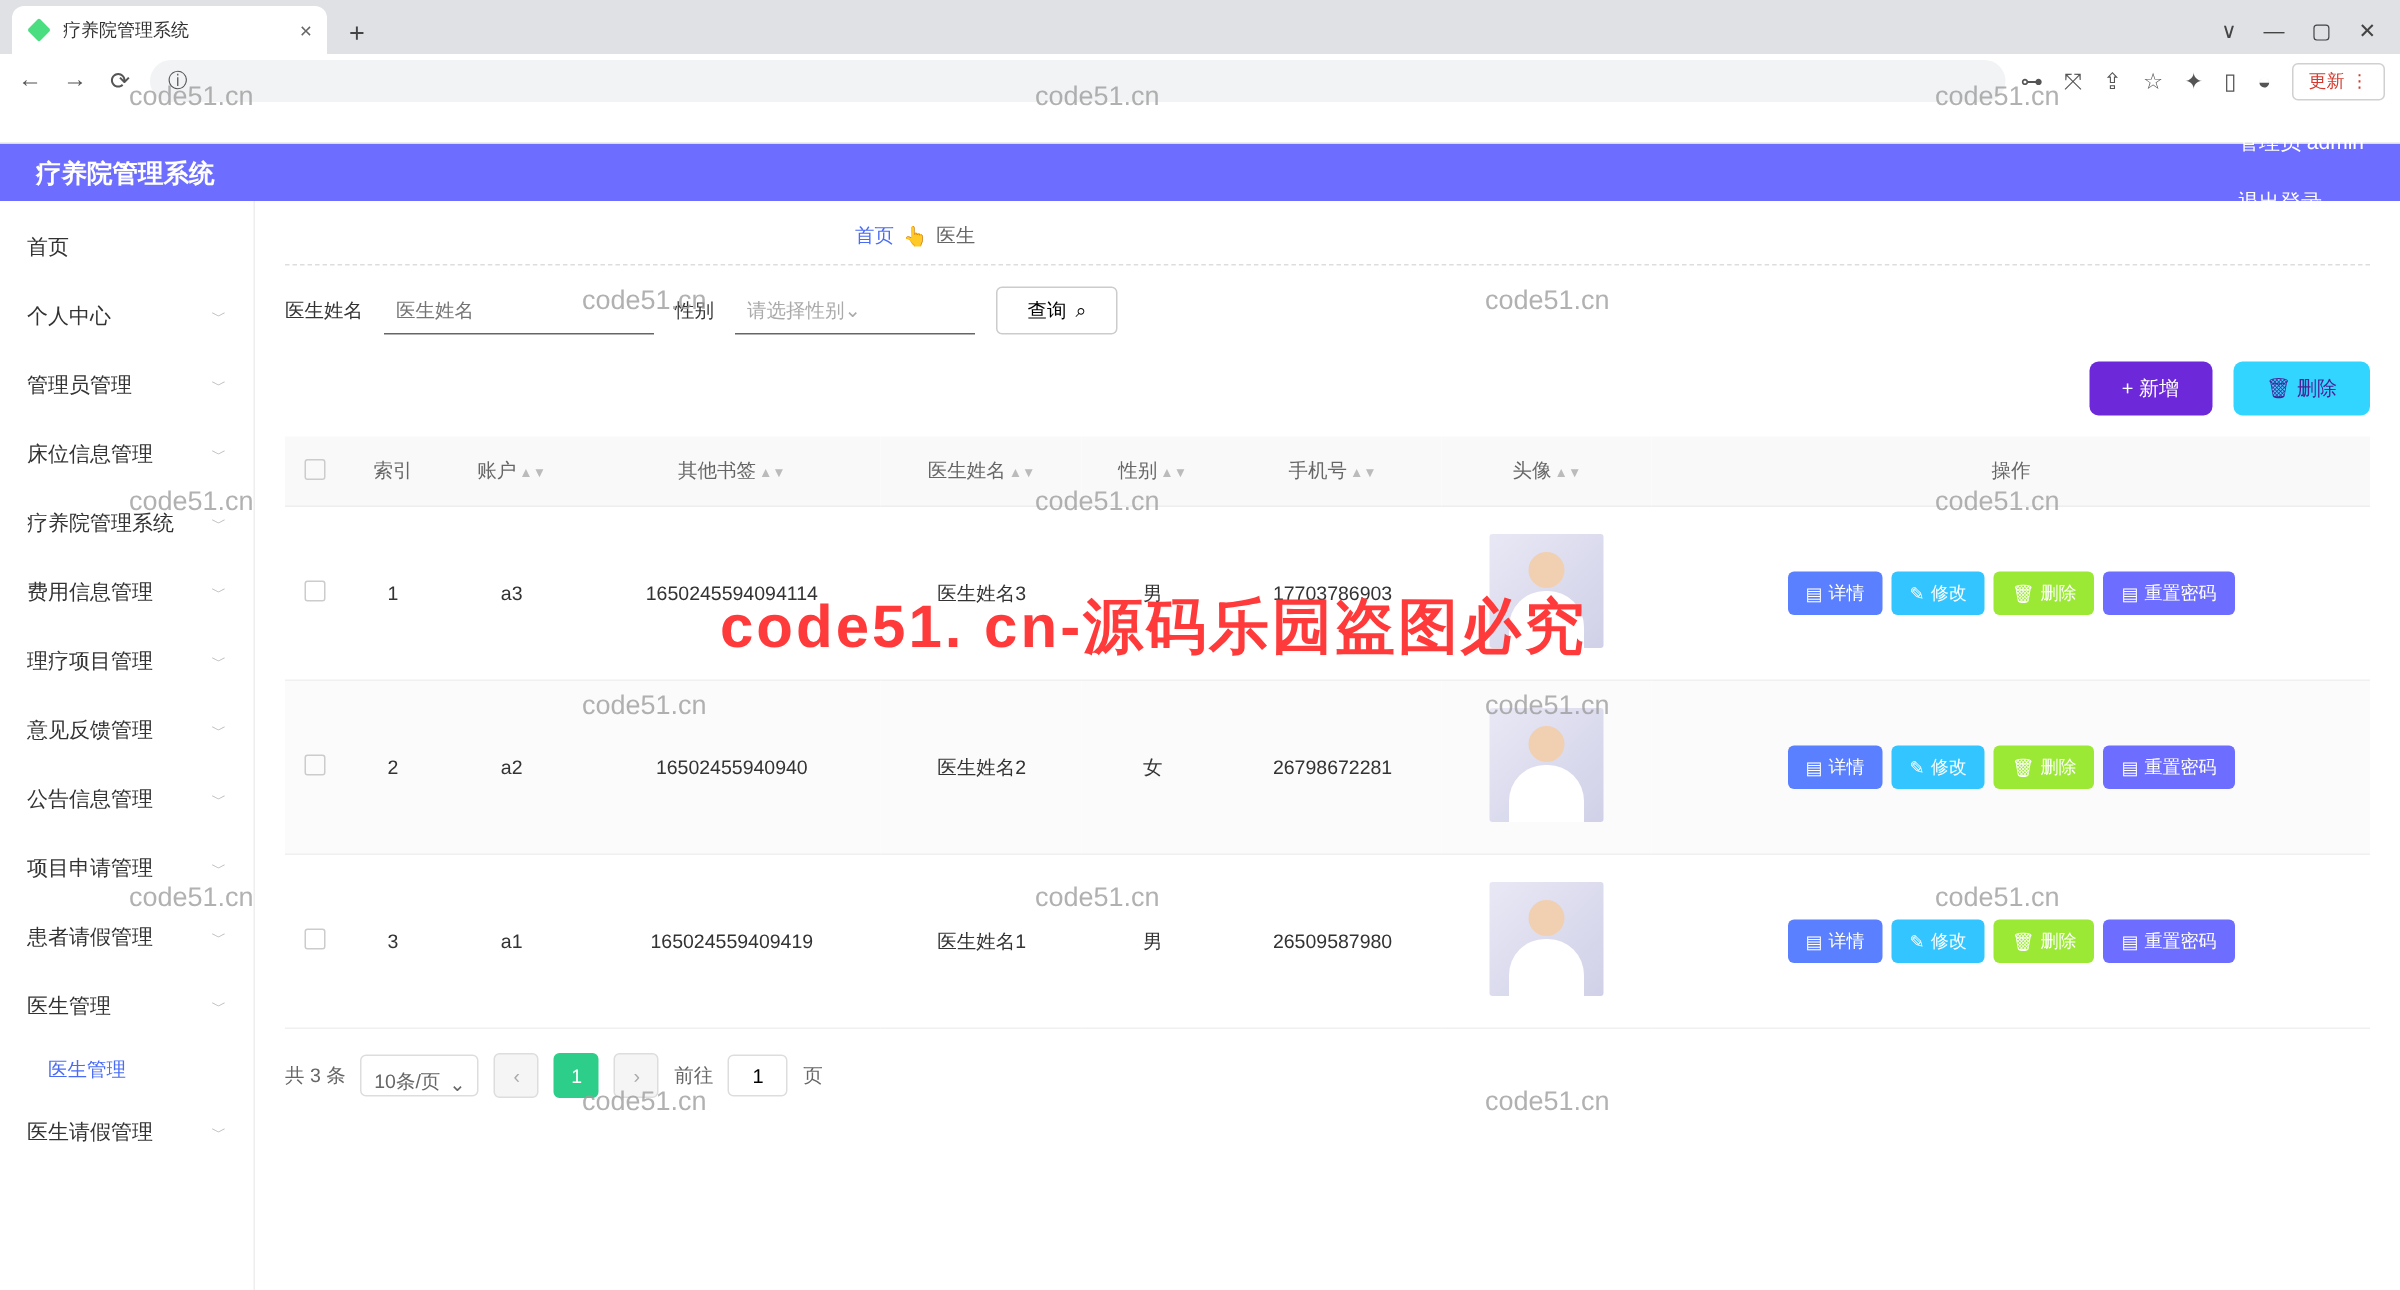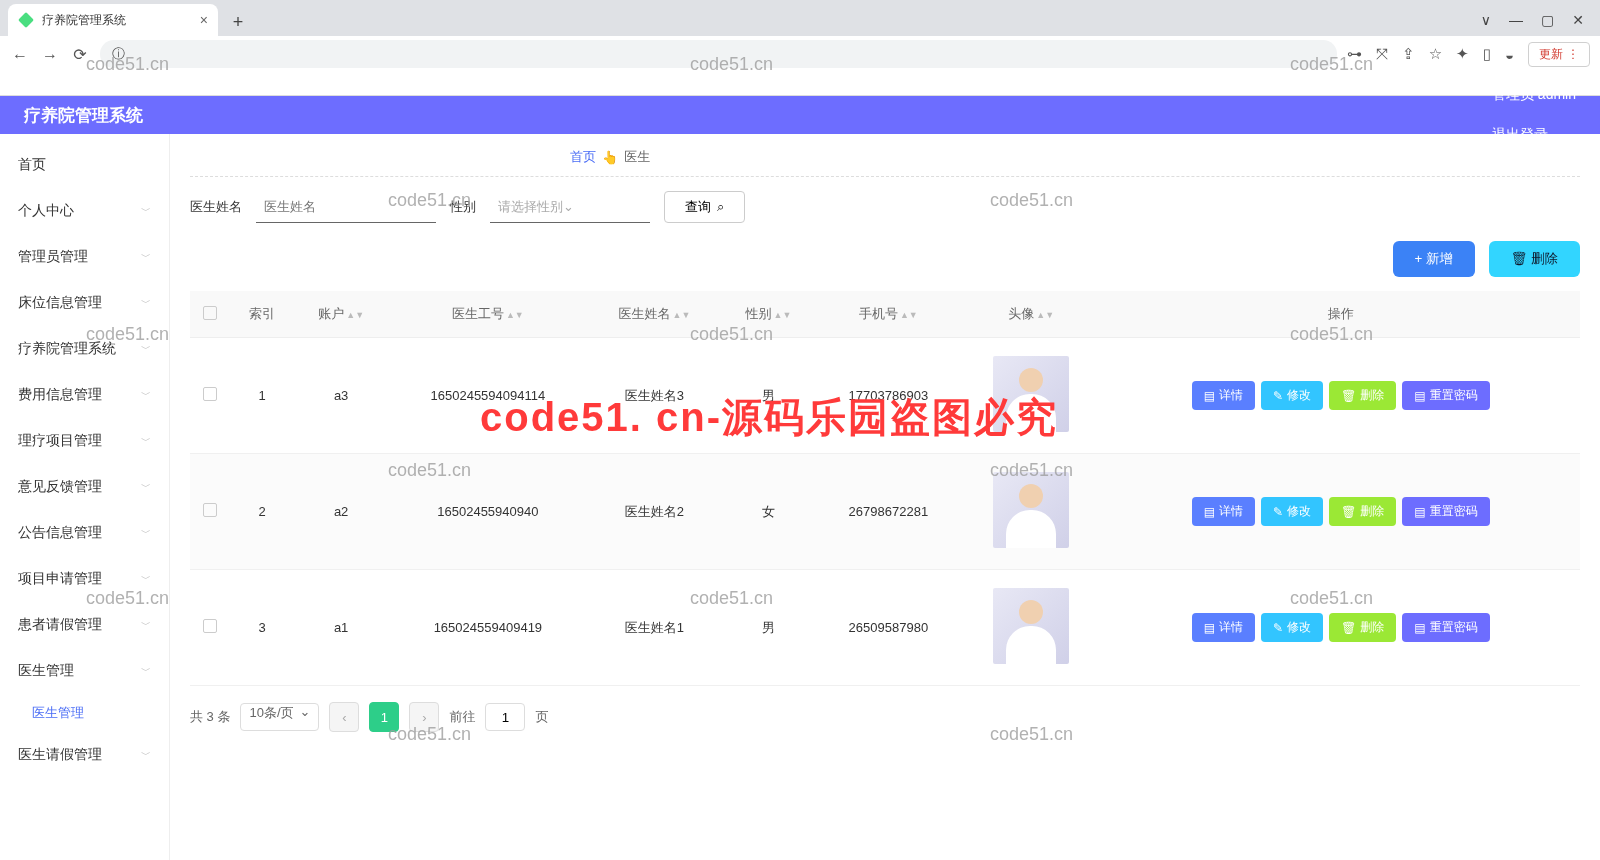--- a/index.html
+++ b/index.html
@@ -29,39 +29,39 @@
 .content{flex:1;padding:0 20px 20px 20px;overflow-y:auto;background:#fff;}
 .breadcrumb{padding:14px 0 10px 380px;font-size:13px;color:#666;display:flex;gap:6px;align-items:center;border-bottom:1px dashed #ddd;margin-bottom:14px;}
 .breadcrumb .home{color:#4a6cf5;}
 .search-row{display:flex;align-items:center;gap:14px;margin-bottom:18px;}
 .search-row label{font-size:13px;}
 .search-row input,.search-row .sel{height:32px;border:none;border-bottom:1px solid #666;padding:0 8px;font-size:13px;background:transparent;}
 .search-row input{width:180px;}
 .search-row .sel{width:160px;color:#aaa;display:flex;align-items:center;justify-content:flex-start;}
 .btn{height:32px;padding:0 20px;border:1px solid #ccc;background:#fff;border-radius:4px;font-size:13px;cursor:pointer;display:inline-flex;align-items:center;gap:6px;}
 .action-row{display:flex;justify-content:flex-end;gap:14px;margin-bottom:14px;}
-.btn-add{background:#3b82f6;color:#fff;border:none;border-radius:6px;padding:0 22px;height:36px;}
-.btn-del{background:#32d5ff;color:#0f172a;border:none;border-radius:6px;padding:0 22px;height:36px;}
+.btn-add{background:#6d28d9;color:#fff;border:none;border-radius:6px;padding:0 22px;height:36px;}
+.btn-del{background:#32d5ff;color:#4c1d95;border:none;border-radius:6px;padding:0 22px;height:36px;}
 table{width:100%;border-collapse:collapse;}
 th{background:#f9f9f9;padding:14px 8px;font-size:13px;font-weight:normal;color:#666;text-align:center;border-bottom:1px solid #eee;}
 td{padding:18px 8px;text-align:center;font-size:13px;border-bottom:1px solid #f0f0f0;vertical-align:middle;}
 tr:nth-child(even) td{background:#fbfbfb;}
 .chk{width:14px;height:14px;border:1px solid #ccc;display:inline-block;border-radius:2px;}
 .sort{color:#bbb;font-size:9px;margin-left:2px;display:inline-flex;flex-direction:column;line-height:6px;}
 .avatar{width:76px;height:76px;background:linear-gradient(135deg,#e8e8f5,#d0d0e8);display:inline-block;border-radius:2px;position:relative;overflow:hidden;}
 .avatar::before{content:"";position:absolute;top:12px;left:50%;transform:translateX(-50%);width:24px;height:24px;background:#f0d0b0;border-radius:50%;}
 .avatar::after{content:"";position:absolute;bottom:0;left:50%;transform:translateX(-50%);width:50px;height:38px;background:#fff;border-radius:24px 24px 0 0;}
 .row-btns{display:flex;flex-wrap:wrap;gap:6px;justify-content:center;}
 .rb{padding:6px 12px;border-radius:4px;font-size:12px;color:#fff;border:none;cursor:pointer;display:inline-flex;align-items:center;gap:4px;}
 .rb-detail{background:#5a7fff;}
 .rb-edit{background:#32c5ff;}
 .rb-delete{background:#9be835;}
 .rb-reset{background:#6d6dff;}
 .pager{display:flex;align-items:center;gap:10px;margin-top:16px;font-size:13px;color:#666;}
-.pg-sel{height:28px;border:1px solid #ddd;padding:0 8px;border-radius:4px;display:flex;align-items:flex-start;gap:6px;}
+.pg-sel{height:28px;border:1px solid #ddd;padding:0 8px;border-radius:4px;display:flex;align-items:flex-end;gap:6px;}
 .pg-btn{width:30px;height:30px;border:1px solid #ddd;border-radius:4px;display:flex;align-items:center;justify-content:center;background:#f5f5f5;color:#aaa;}
 .pg-cur{background:#2dce89;color:#fff;border-color:#2dce89;}
 .pg-inp{width:40px;height:28px;border:1px solid #ddd;border-radius:4px;text-align:center;}
 .wm{position:absolute;color:#9e9e9e;font-size:18px;pointer-events:none;opacity:0.8;z-index:50;font-family:Arial;}
 .wm-red{position:absolute;color:#ff3a3a;font-size:40px;font-weight:bold;pointer-events:none;z-index:60;letter-spacing:2px;}
 </style>
 </head>
 <body>
 
 <div class="browser-chrome">
@@ -191,21 +191,21 @@
       <button class="btn-add"><span>+ </span><span>新增</span></button>
       <button class="btn-del"><span>🗑 </span><span>删除</span></button>
     </div>
 
     <table>
       <thead>
           <tr>
         <th style="width:40px"><span class="chk"></span></th>
         <th><span>索引</span></th>
         <th><span>账户</span><span class="sort">▲▼</span></th>
-        <th><span>医生工号</span><span class="sort">▲▼</span></th>
+        <th><span>其他书签</span><span class="sort">▲▼</span></th>
         <th><span>医生姓名</span><span class="sort">▲▼</span></th>
         <th><span>性别</span><span class="sort">▲▼</span></th>
         <th><span>手机号</span><span class="sort">▲▼</span></th>
         <th><span>头像</span><span class="sort">▲▼</span></th>
         <th><span>操作</span></th>
       </tr>
         </thead>
       <tbody id="tbody">
           <tr>
             <td><span class="chk"></span></td>

